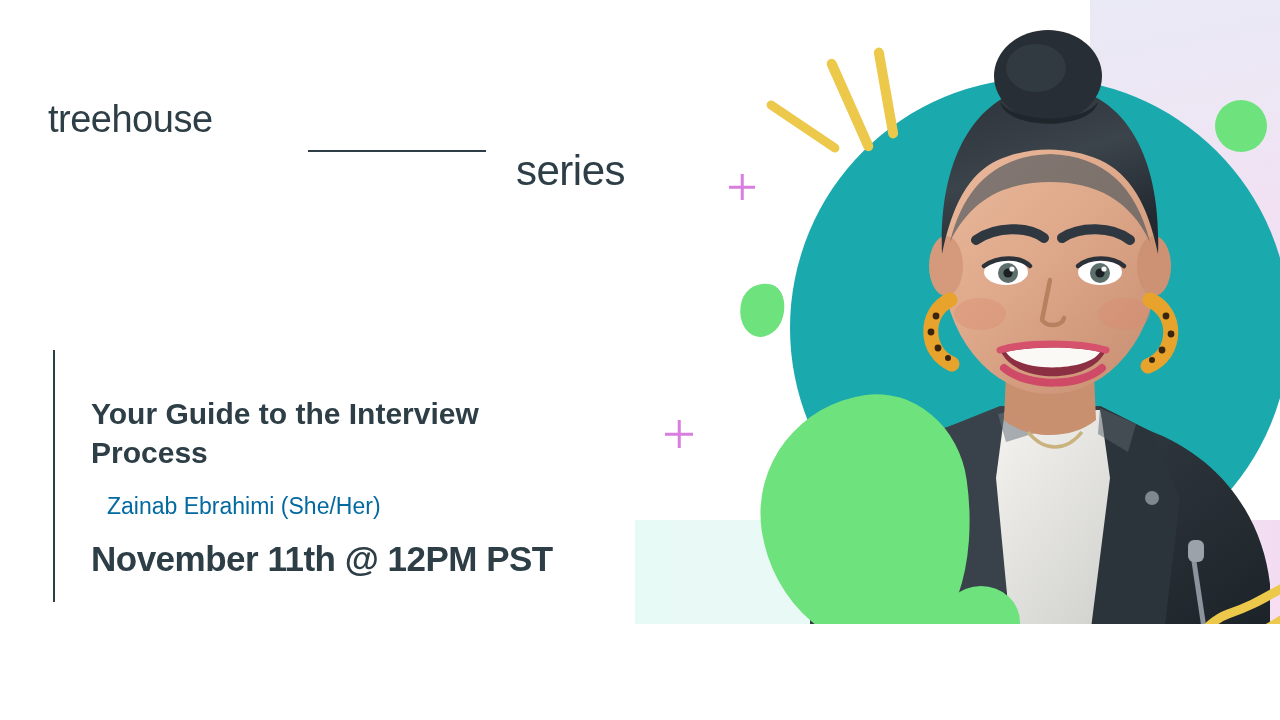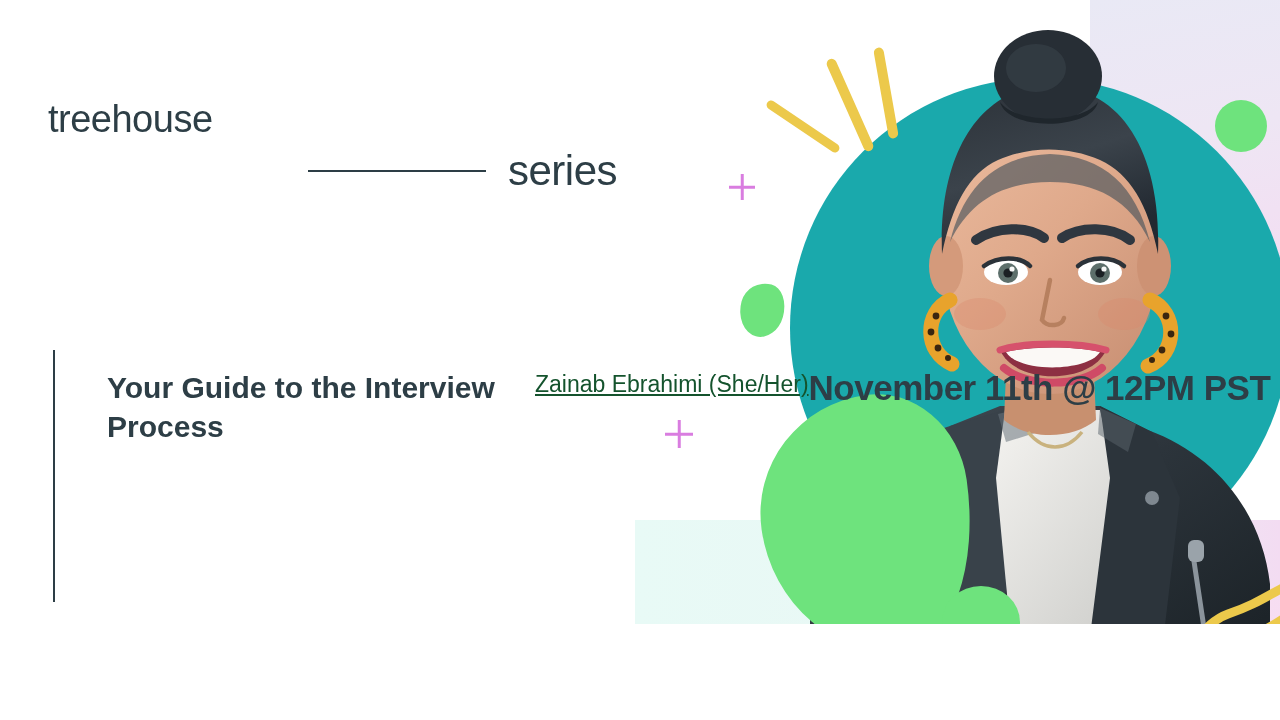--- a/index.html
+++ b/index.html
@@ -55,34 +55,34 @@
   
   #brand-block{position:absolute;left:48px;top:100px;width:620px;}
 
   #brand-wordmark{font-size:38px;font-weight:400;color:#2d3e46;
     letter-spacing:-0.5px;line-height:1;margin:0;}
 
   #headline-outline{font-size:80px;font-weight:400;line-height:1;
     margin:14px 0 0 0;letter-spacing:-1px;color:transparent;
     -webkit-text-stroke:2px #2d3e46;}
 
-  #series-row{display:flex;align-items:center;gap:22px;margin-top:12px;
+  #series-row{display:flex;gap:30px;margin-top:12px;
     padding-left:260px;}
   #series-rule{flex:0 0 178px;height:2px;background:#2d3e46;}
   #series-word{font-size:42px;color:#2d3e46;line-height:1;letter-spacing:-0.5px;}
 
   
   #detail-block{position:absolute;left:53px;top:350px;height:252px;
-    border-left:2px solid #2d3e46;padding-left:52px;box-sizing:border-box;
-    display:flex;justify-content:center;}
+    border-left:2px solid #2d3e46;padding-left:36px;box-sizing:border-box;
+    display:flex;flex-direction:column;justify-content:center;}
 
   #talk-title{font-size:30px;font-weight:700;color:#2d3e46;line-height:1.3;
     margin:18px 0 0 0;max-width:420px;}
-  #speaker-name{font-size:23px;font-weight:400;color:#14532d;
-    margin:20px 0 0 8px;line-height:1.25;text-decoration:underline;}
+  #speaker-name{font-size:23px;font-weight:400;color:#0369a1;
+    margin:20px 0 0 16px;line-height:1.25;}
   #speaker-role{font-size:23px;font-weight:400;color:#3a4a52;
     margin:2px 0 0 0;line-height:1.25;}
   #event-datetime{font-size:35px;font-weight:700;color:#2d3e46;
     margin:20px 0 0 0;line-height:1;letter-spacing:-0.5px;}
 </style>
 </head>
 <body>
 
 <div id="stage">
 

